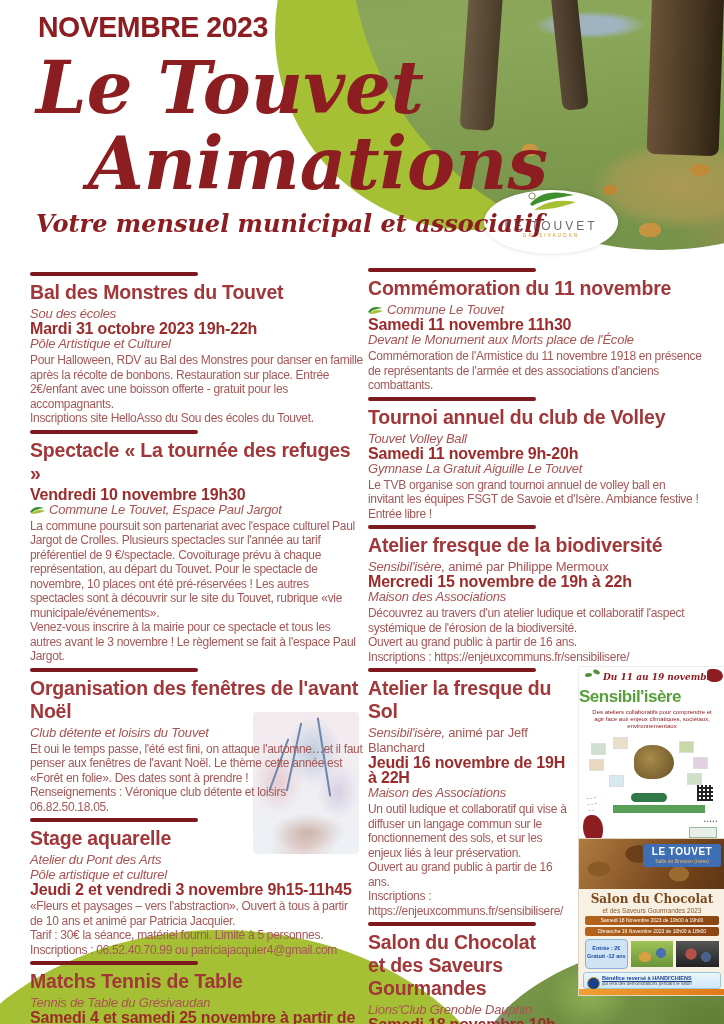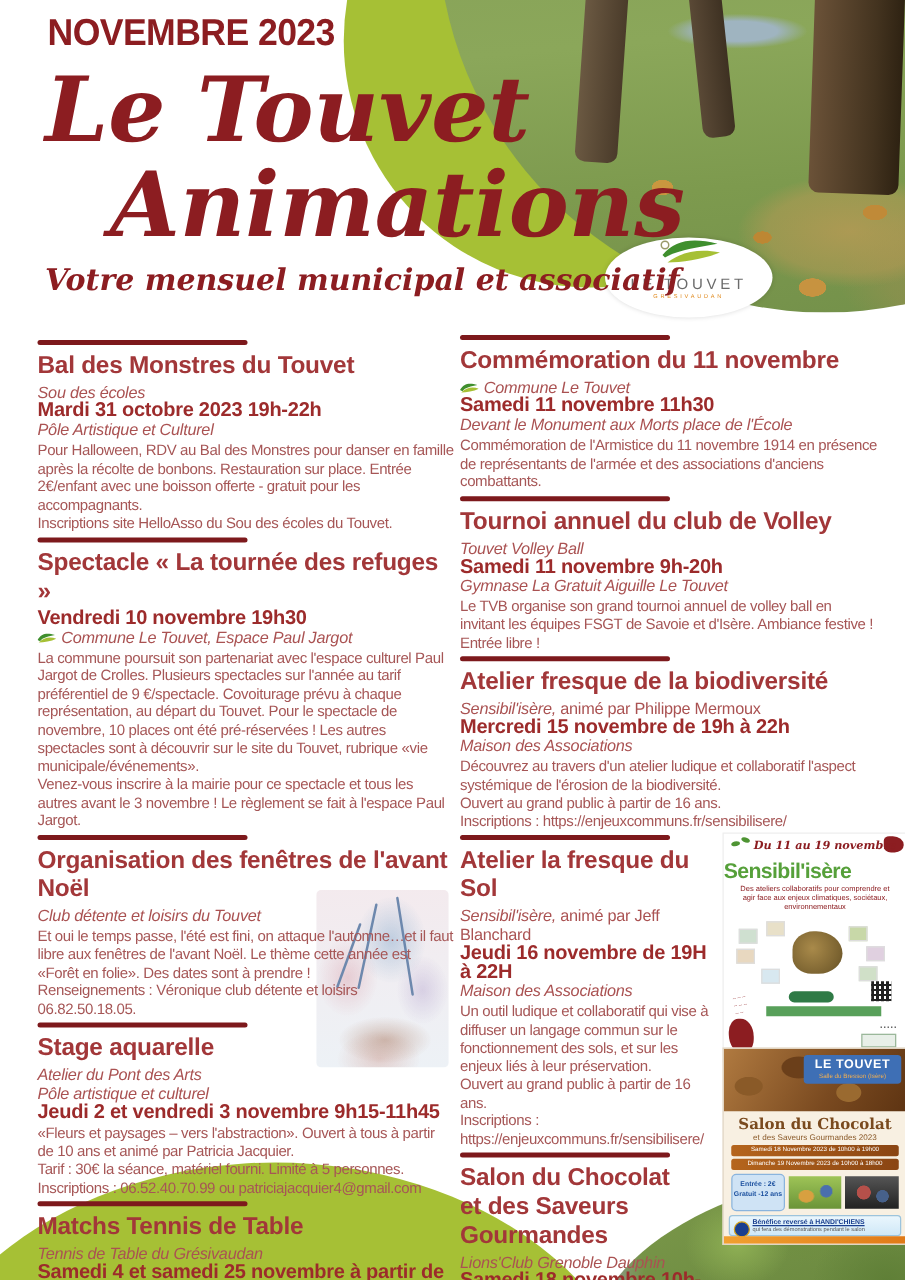--- a/index.html
+++ b/index.html
@@ -205,21 +205,21 @@
         <p>La commune poursuit son partenariat avec l'espace culturel Paul Jargot de Crolles. Plusieurs spectacles sur l'année au tarif préférentiel de 9 €/spectacle. Covoiturage prévu à chaque représentation, au départ du Touvet. Pour le spectacle de novembre, 10 places ont été pré-réservées ! Les autres spectacles sont à découvrir sur le site du Touvet, rubrique «vie municipale/événements».</p>
         <p>Venez-vous inscrire à la mairie pour ce spectacle et tous les autres avant le 3 novembre ! Le règlement se fait à l'espace Paul Jargot.</p>
       </div>
     </div>
 
     <div class="sec">
       <div class="rule"></div>
       <div class="s-title">Organisation des fenêtres de l'avant Noël</div>
       <div class="s-it">Club détente et loisirs du Touvet</div>
       <div class="s-body">
-        <p>Et oui le temps passe, l'été est fini, on attaque l'automne…et il faut libre aux fenêtres de l'avant Noël. Le thème cette année est «Forêt en folie». Des dates sont à prendre !</p>
+        <p>Et oui le temps passe, l'été est fini, on attaque l'automne…et il faut penser aux fenêtres de l'avant Noël. Le thème cette année est «Forêt en folie». Des dates sont à prendre !</p>
         <p>Renseignements : Véronique club détente et loisirs 06.82.50.18.05.</p>
       </div>
     </div>
 
     <div class="sec">
       <div class="rule"></div>
       <div class="s-title">Stage aquarelle</div>
       <div class="s-it">Atelier du Pont des Arts</div>
       <div class="s-it">Pôle artistique et culturel</div>
       <div class="s-bold">Jeudi 2 et vendredi 3 novembre 9h15-11h45</div>
@@ -247,21 +247,21 @@
       <div class="s-title">Commémoration du 11 novembre</div>
       <div class="s-it icon-line">
         <svg width="15" height="9" viewBox="0 0 15 9">
           <path d="M0,6 C3,1 7,0 14,2 C9,3 4,4 2,7 Z" fill="#3f8f2e"></path>
           <path d="M1,8 C5,4 10,3 15,5 C11,7 5,8 1,8 Z" fill="#a6c035"></path>
         </svg><span>Commune Le Touvet</span>
       </div>
       <div class="s-bold">Samedi 11 novembre 11h30</div>
       <div class="s-it">Devant le Monument aux Morts place de l'École</div>
       <div class="s-body">
-        <p>Commémoration de l'Armistice du 11 novembre 1914 en présence de représentants de l'armée et des associations d'anciens combattants.</p>
+        <p>Commémoration de l'Armistice du 11 novembre 1918 en présence de représentants de l'armée et des associations d'anciens combattants.</p>
       </div>
     </div>
 
     <div class="sec">
       <div class="rule"></div>
       <div class="s-title">Tournoi annuel du club de Volley</div>
       <div class="s-it">Touvet Volley Ball</div>
       <div class="s-bold">Samedi 11 novembre 9h-20h</div>
       <div class="s-it">Gymnase La Gratuit Aiguille Le Touvet</div>
       <div class="s-body">

